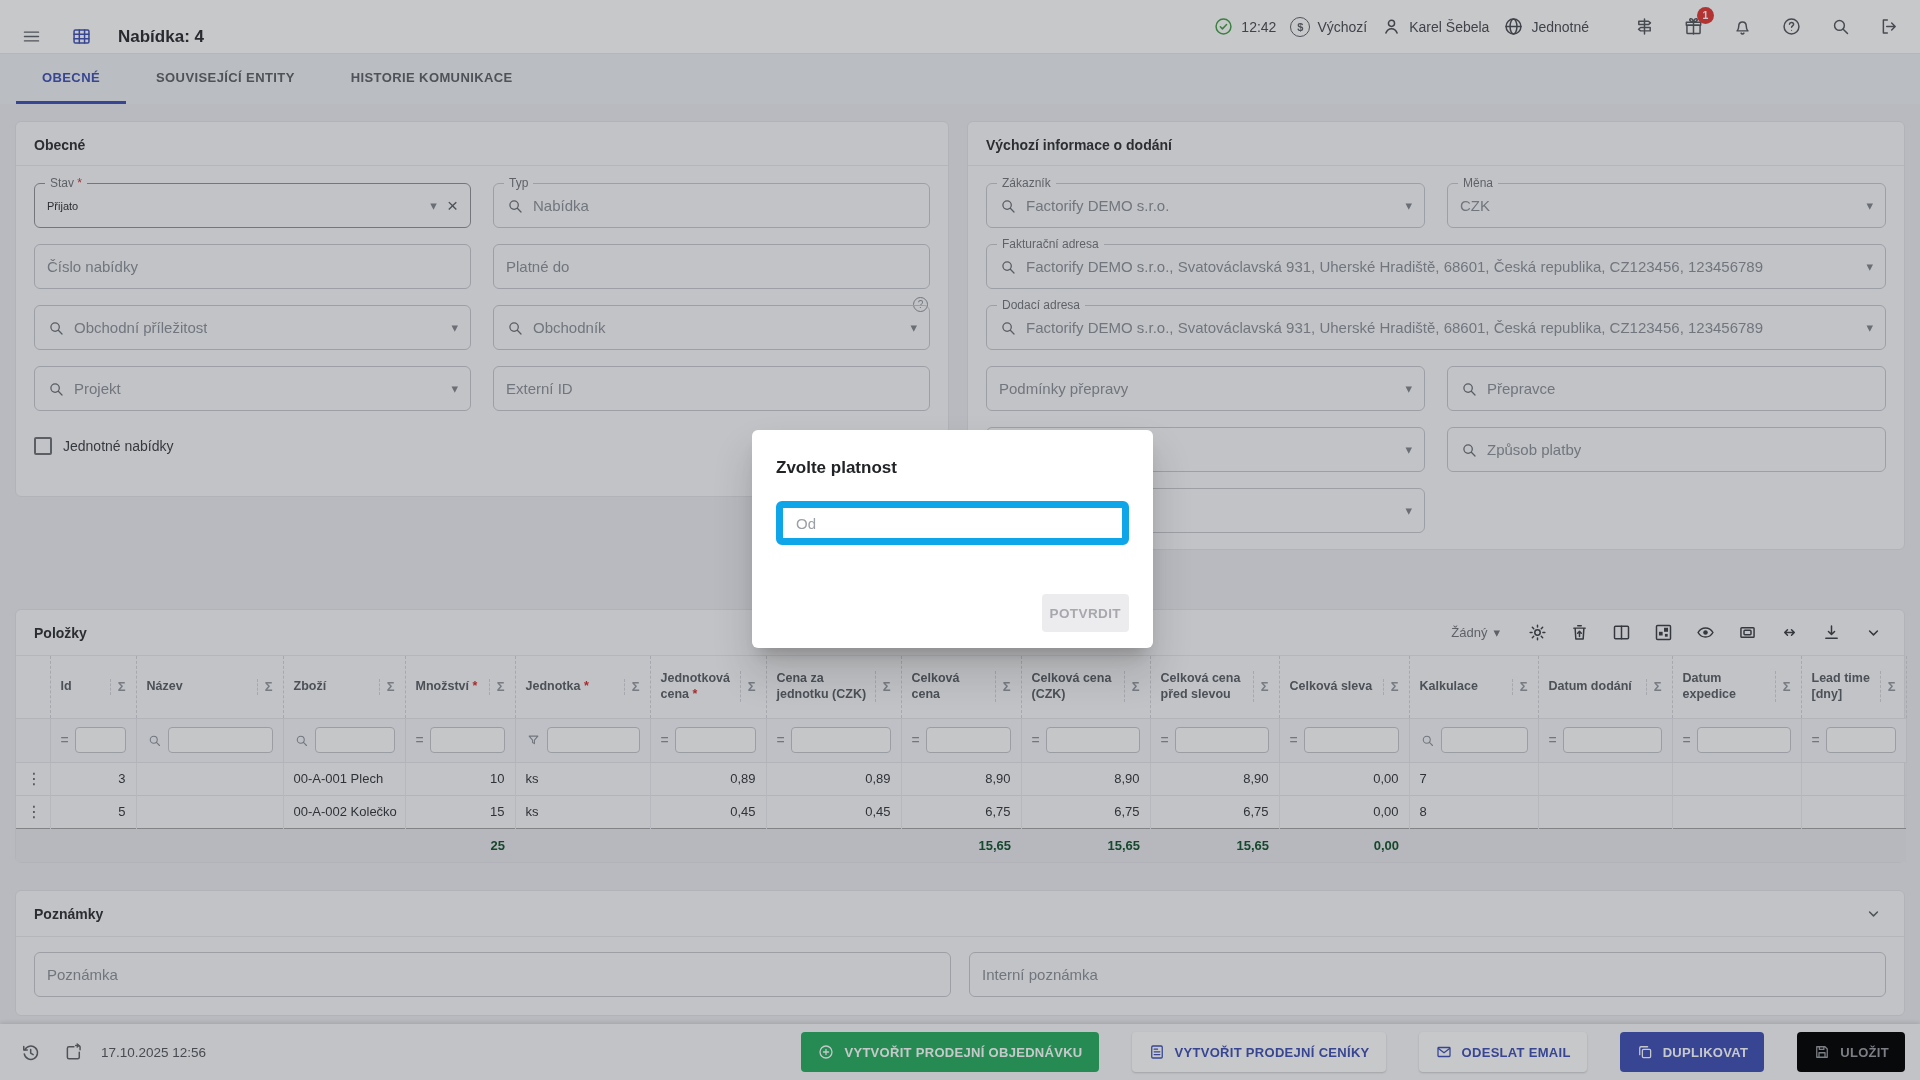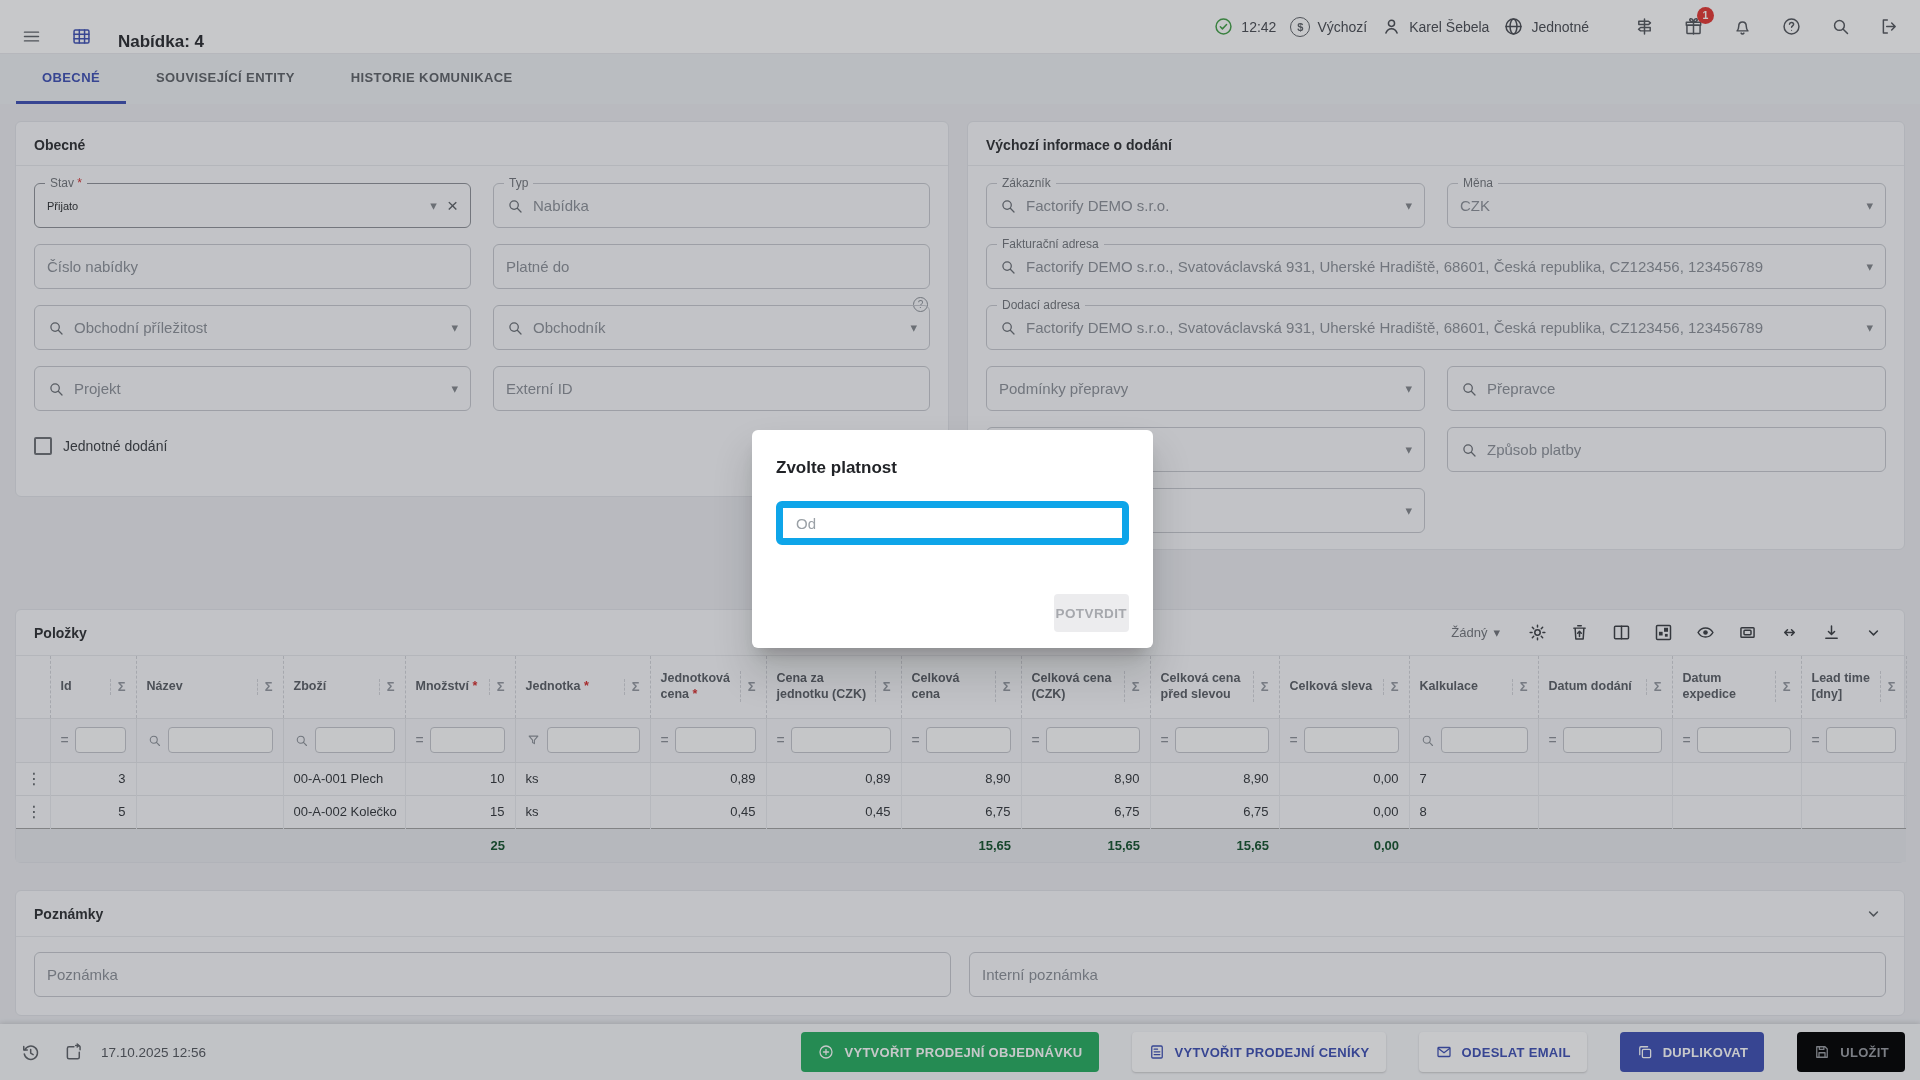--- a/index.html
+++ b/index.html
@@ -6,21 +6,21 @@
   html,body { width:1920px; height:1080px; overflow:hidden; }
   body {
     font-family: "Liberation Sans", "DejaVu Sans", sans-serif;
     background:#ecedf1; color:#2f3134; position:relative; font-size:14px;
   }
   svg.i { width:21px; height:21px; stroke:currentColor; fill:none; stroke-width:1.7; stroke-linecap:round; stroke-linejoin:round; display:block; }
   svg.i.sm { width:18px; height:18px; }
 
   
   .appbar { height:54px; background:#ffffff; display:flex; align-items:center; padding:0 16px; border-bottom:1px solid #e8e9ec; }
-  .appbar-left { display:flex; align-items:flex-end; gap:20px;margin-top:20px; }
+  .appbar-left { display:flex; align-items:center; gap:20px;margin-top:20px; }
   .burger { color:#5f6368; cursor:pointer; }
   .entity-ic { color:#3f51b5; }
   .page-title { font-size:17px; font-weight:700; color:#2b2d31; margin-left:2px; }
   .appbar-right { margin-left:auto; display:flex; align-items:center; gap:14px; color:#4b4e54; font-size:14px; }
   .stat { display:flex; align-items:center; gap:7px; }
   .ok { color:#43a047; }
   .circ-glyph { width:20px; height:20px; border:1.6px solid #5f6368; border-radius:50%; display:flex; align-items:center; justify-content:center; font-size:11px; color:#5f6368; font-weight:700; }
   .topbtns { display:flex; align-items:center; gap:19px; margin-left:26px; color:#55585e; }
   .iconbtn { position:relative; display:flex; align-items:center; justify-content:center; width:30px; height:30px; cursor:pointer; }
   .badge { position:absolute; top:-5px; right:-6px; min-width:17px; height:17px; border-radius:9px; background:#e53935; color:#fff; font-size:10.5px; font-weight:700; display:flex; align-items:center; justify-content:center; padding:0 4px; }
@@ -101,21 +101,21 @@
   .btn-indigo { background:#3f51b5; color:#fff; }
   .btn-disabled { background:#000000; color:#9a9da3; cursor:default; }
 
   
   .backdrop { position:fixed; inset:0; background:rgba(32,34,42,.25); z-index:50; }
   .modal { position:fixed; left:752px; top:430px; width:401px; height:218px; background:#ffffff; border-radius:6px; box-shadow:0 11px 15px -7px rgba(0,0,0,.2), 0 24px 38px 3px rgba(0,0,0,.14); z-index:60; padding:28px 24px 16px 24px; display:flex; flex-direction:column; }
   .modal-title { font-size:17px; font-weight:700; color:#212327; }
   .modal-input { margin-top:23px; height:44px; border:7px solid #0ea5e9; border-radius:6px; padding:0 13px; font-size:15px; font-family:inherit; color:#2f3134; outline:none; width:100%; }
   .modal-input::placeholder { color:#9aa0a6; }
   .modal-foot { margin-top:auto; display:flex; justify-content:flex-end; }
-  .btn-confirm { height:38px; padding:0 2px; border:none; border-radius:4px; background:#ececee; color:#a6a8ad; font-family:inherit; font-size:13.5px; font-weight:700; letter-spacing:.4px; cursor:default; }
+  .btn-confirm { height:38px; padding:0 8px; border:none; border-radius:4px; background:#ececee; color:#a6a8ad; font-family:inherit; font-size:13.5px; font-weight:700; letter-spacing:.4px; cursor:default; }
 </style>
 </head>
 <body>
 
 <div class="appbar">
   <div class="appbar-left">
     <span class="burger iconbtn">
       <svg class="i" viewBox="0 0 24 24">
           <path d="M4 7h16M4 12h16M4 17h16"></path>
         </svg>
@@ -303,21 +303,21 @@
             </div>
           </div>
           <div class="fcol">
             <div class="field">
               <span class="ph">Externí ID</span>
             </div>
           </div>
         </div>
         <div class="checkrow">
           <span class="cbox"></span>
-          <span class="cbl">Jednotné dodání</span>
+          <span class="cbl">Jednotné nabídky</span>
         </div>
       </div>
     </div>
 
     <div class="panel panel-dodani">
       <div class="panel-head">
           <span>Výchozí informace o dodání</span>
         </div>
       <div class="panel-body">
         <div class="frow">

